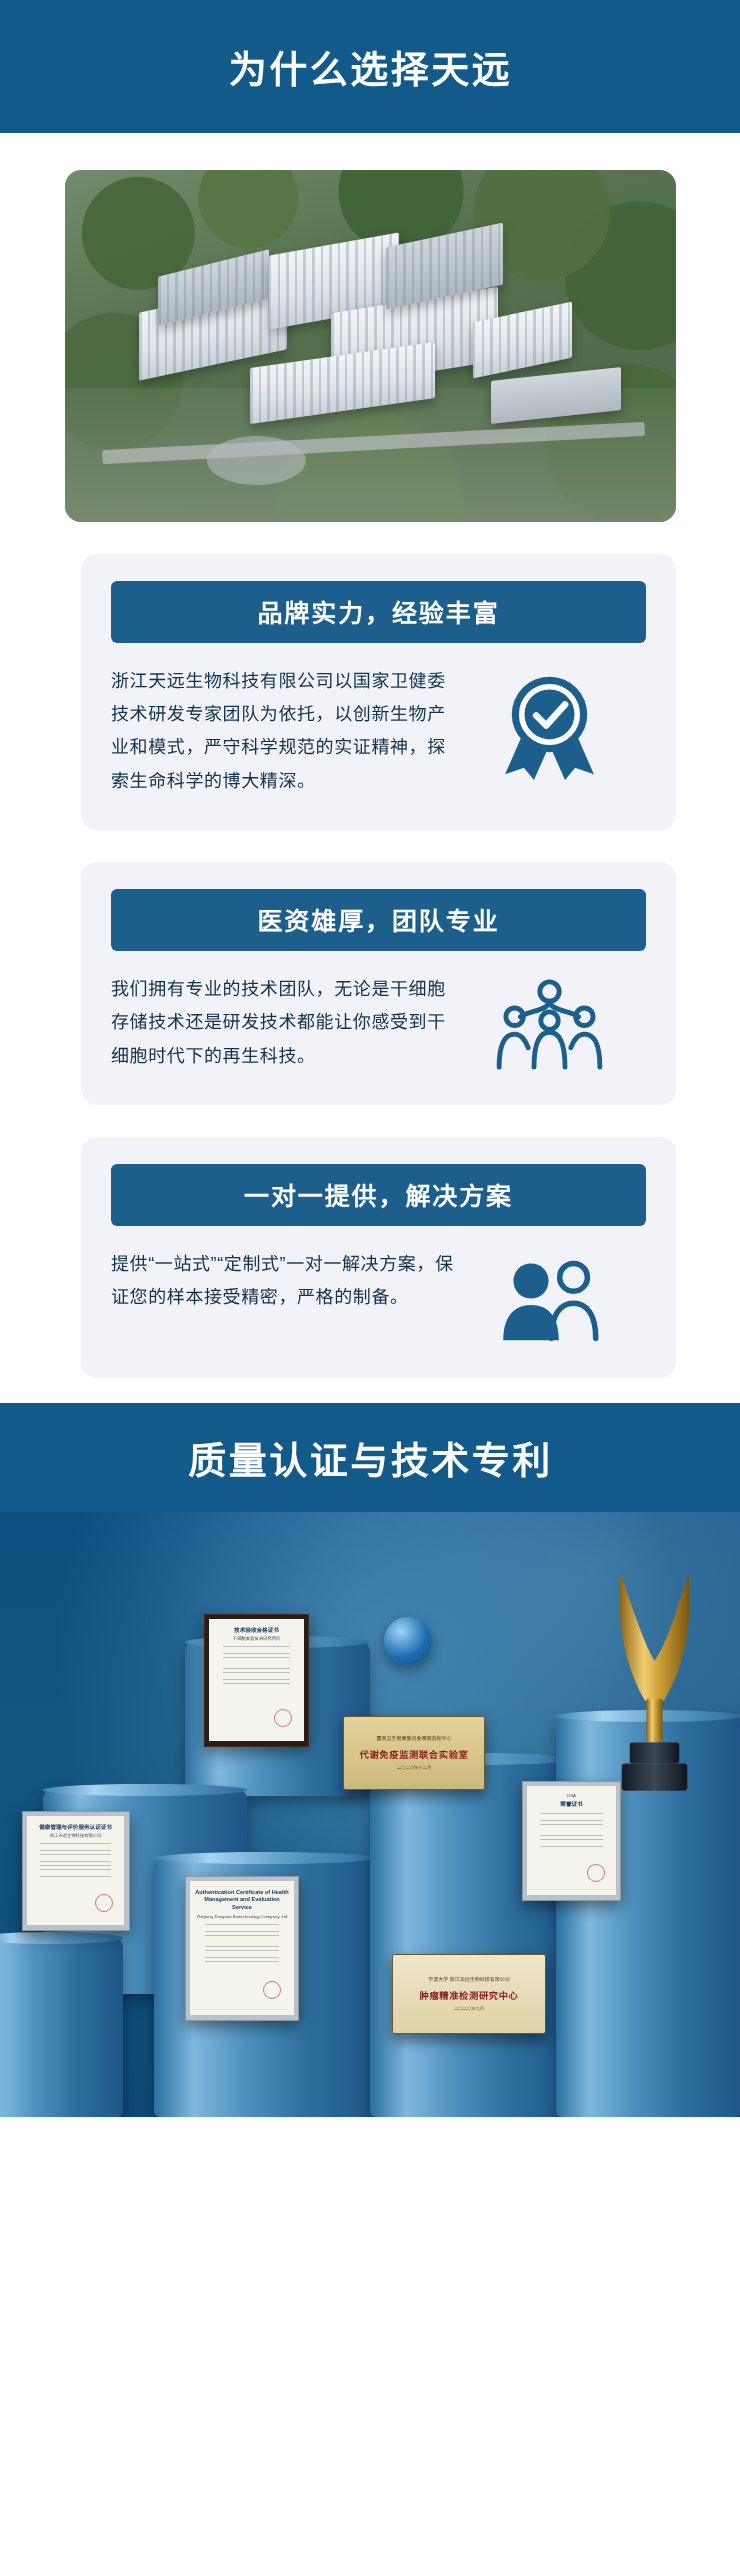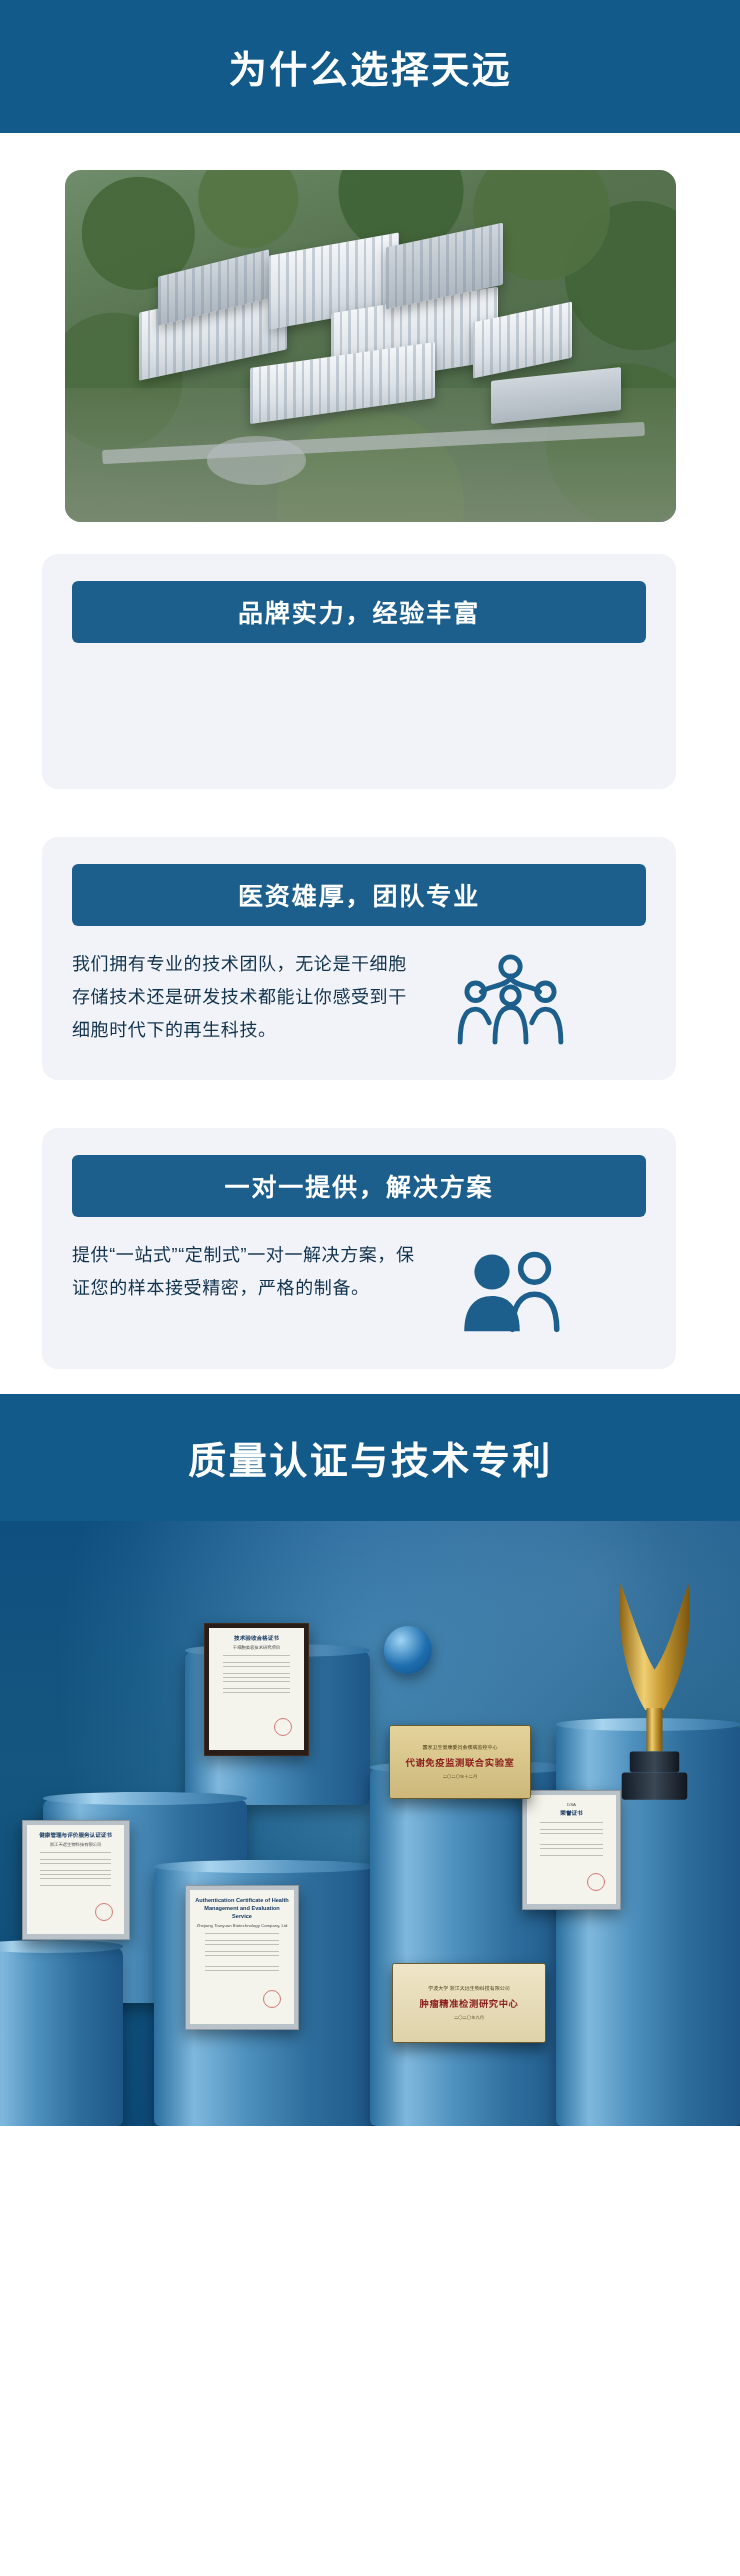--- a/index.html
+++ b/index.html
@@ -31,21 +31,21 @@
     color: #ffffff;
     text-align: center;
     font-size: 38px;
     font-weight: bold;
     letter-spacing: 2.5px;
     display: flex;
     align-items: center;
     justify-content: center;
   }
   .band-1 { height: 133px; }
-  .band-2 { height: 127px; justify-content: center; }
+  .band-2 { height: 109px; justify-content: center; }
 
   
   .hero-wrap {
     padding: 37px 65px 0 65px;
   }
   .hero {
     width: 611px;
     height: 352px;
     border-radius: 16px;
     overflow: hidden;
@@ -86,24 +86,24 @@
     opacity: 0.65;
   }
   .road {
     position: absolute;
     background: #b9bfc2;
     border-radius: 2.5px;
   }
 
   
   .cards {
-    padding: 32px 65px 25px 42px;
+    padding: 32px 65px 25px 81px;
     display: flex;
     flex-direction: column;
-    gap: 48px;
+    gap: 32px;
   }
   .card {
     position: relative;
     background: #f1f3f9;
     border-radius: 16px;
     padding: 27px 30px 32px 30px;
     min-height: 235px;
     box-sizing: border-box;
   }
   .card-title {
@@ -234,21 +234,21 @@
     display: flex;
     flex-direction: column;
     align-items: center;
     justify-content: center;
     text-align: center;
     padding: 6.2px 5px;
   }
   .plaque .cap { font-size: 5px; color: #4a3c17; line-height: 1.5; }
   .plaque .main { font-size: 9.3px; font-weight: bold; color: #8d1f1f; margin: 3.7px 0; letter-spacing: 0.6px; }
   .plaque .foot { font-size: 4.3px; color: #5a4a22; }
-  .plaque.gold-bg { background: linear-gradient(180deg, #e3d39b 0%, #cdb87a 100%); border: 1.9px solid #6a5a2a; margin-left: 46px; }
+  .plaque.gold-bg { background: linear-gradient(180deg, #e3d39b 0%, #cdb87a 100%); border: 1.9px solid #6a5a2a; }
   .plaque.cream-bg { background: linear-gradient(180deg, #efe6c8 0%, #ded2a8 100%); border: 1.9px solid #6a5a2a; }
 
   .trophy {
     position: absolute;
     width: 93px;
     height: 235px;
   }
 
   
   .ico { display:block; }
@@ -291,20 +291,32 @@
       <div class="bld roof-dark" style="left:426px; top:204px; width:130px; height:43px; transform: skewY(-6deg);"></div>
       <div class="road" style="left:37px; top:266px; width:543px; height:13.6px; transform: rotate(-3deg); opacity:.7;"></div>
       <div class="road" style="left:142px; top:266px; width:99px; height:49px; border-radius:50%; opacity:.55;"></div>
     </div>
   </div>
 
   <div class="cards">
 
     <div class="card">
       <div class="card-title">品牌实力，经验丰富</div>
+      <div class="card-body">
+        <div class="card-text">浙江天远生物科技有限公司以国家卫健委技术研发专家团队为依托，以创新生物产业和模式，严守科学规范的实证精神，探索生命科学的博大精深。</div>
+        <div class="card-icon">
+          <svg class="ico" width="111" height="111" viewBox="0 0 100 100" aria-hidden="true">
+            <path d="M24 62 L10 94 L27 88 L36 99 L48 72 Z" fill="#1c5f8c"></path>
+            <path d="M76 62 L90 94 L73 88 L64 99 L52 72 Z" fill="#1c5f8c"></path>
+            <circle cx="50" cy="40" r="34" fill="#1c5f8c"></circle>
+            <circle cx="50" cy="40" r="25" fill="none" stroke="#ffffff" stroke-width="5"></circle>
+            <path d="M38 41 L47 50 L64 31" fill="none" stroke="#ffffff" stroke-width="6" stroke-linecap="round" stroke-linejoin="round"></path>
+          </svg>
+        </div>
+      </div>
     </div>
 
     <div class="card">
       <div class="card-title">医资雄厚，团队专业</div>
       <div class="card-body">
         <div class="card-text">我们拥有专业的技术团队，无论是干细胞存储技术还是研发技术都能让你感受到干细胞时代下的再生科技。</div>
         <div class="card-icon">
           <svg class="ico" width="117" height="93" viewBox="0 0 120 96" aria-hidden="true">
             <g fill="none" stroke="#1c5f8c" stroke-width="5" stroke-linecap="round">
               <circle cx="60" cy="14" r="10"></circle>

